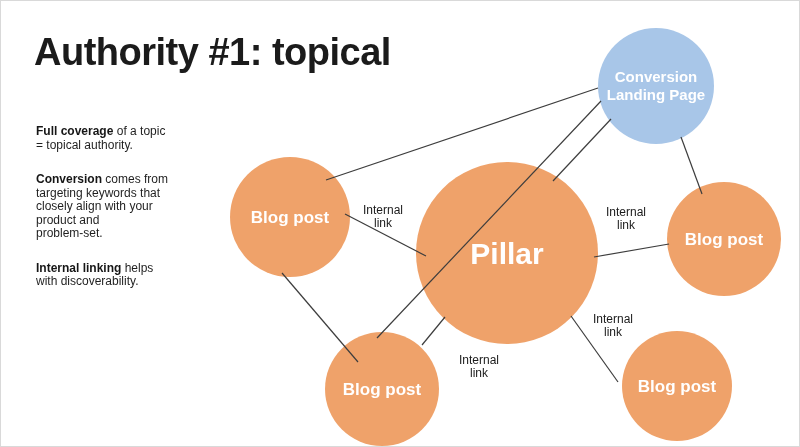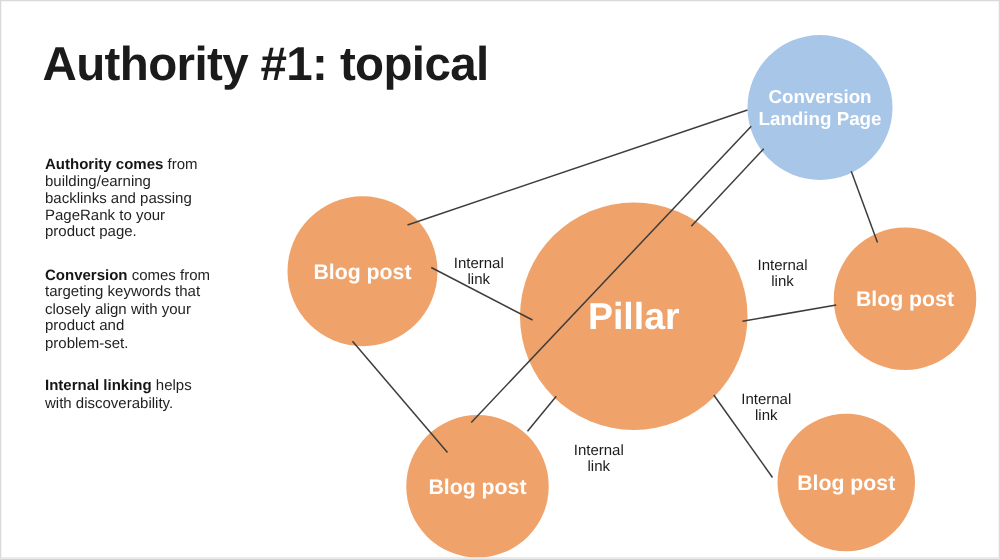--- a/index.html
+++ b/index.html
@@ -59,17 +59,17 @@
       <text x="382" y="226" fill="#1b1b1b" font-size="12" text-anchor="middle" class="edge-label">link</text>
       <text x="625" y="215" fill="#1b1b1b" font-size="12" text-anchor="middle" class="edge-label">Internal</text>
       <text x="625" y="228" fill="#1b1b1b" font-size="12" text-anchor="middle" class="edge-label">link</text>
       <text x="478" y="363" fill="#1b1b1b" font-size="12" text-anchor="middle" class="edge-label">Internal</text>
       <text x="478" y="376" fill="#1b1b1b" font-size="12" text-anchor="middle" class="edge-label">link</text>
       <text x="612" y="322" fill="#1b1b1b" font-size="12" text-anchor="middle" class="edge-label">Internal</text>
       <text x="612" y="335" fill="#1b1b1b" font-size="12" text-anchor="middle" class="edge-label">link</text>
     </svg>
   <h1 class="title">Authority #1: topical</h1>
   <div class="notes" id="notes">
-      <p><b>Authority comes</b> from<br>building/earning<br>backlinks and passing<br>PageRank to your<br>product page.</p>
+      <p><b>Full coverage</b> of a topic<br>= topical authority.</p>
       <p><b>Conversion</b> comes from<br>targeting keywords that<br>closely align with your<br>product and<br>problem-set.</p>
       <p><b>Internal linking</b> helps<br>with discoverability.</p>
     </div>
 </div>
 
 </body></html>

